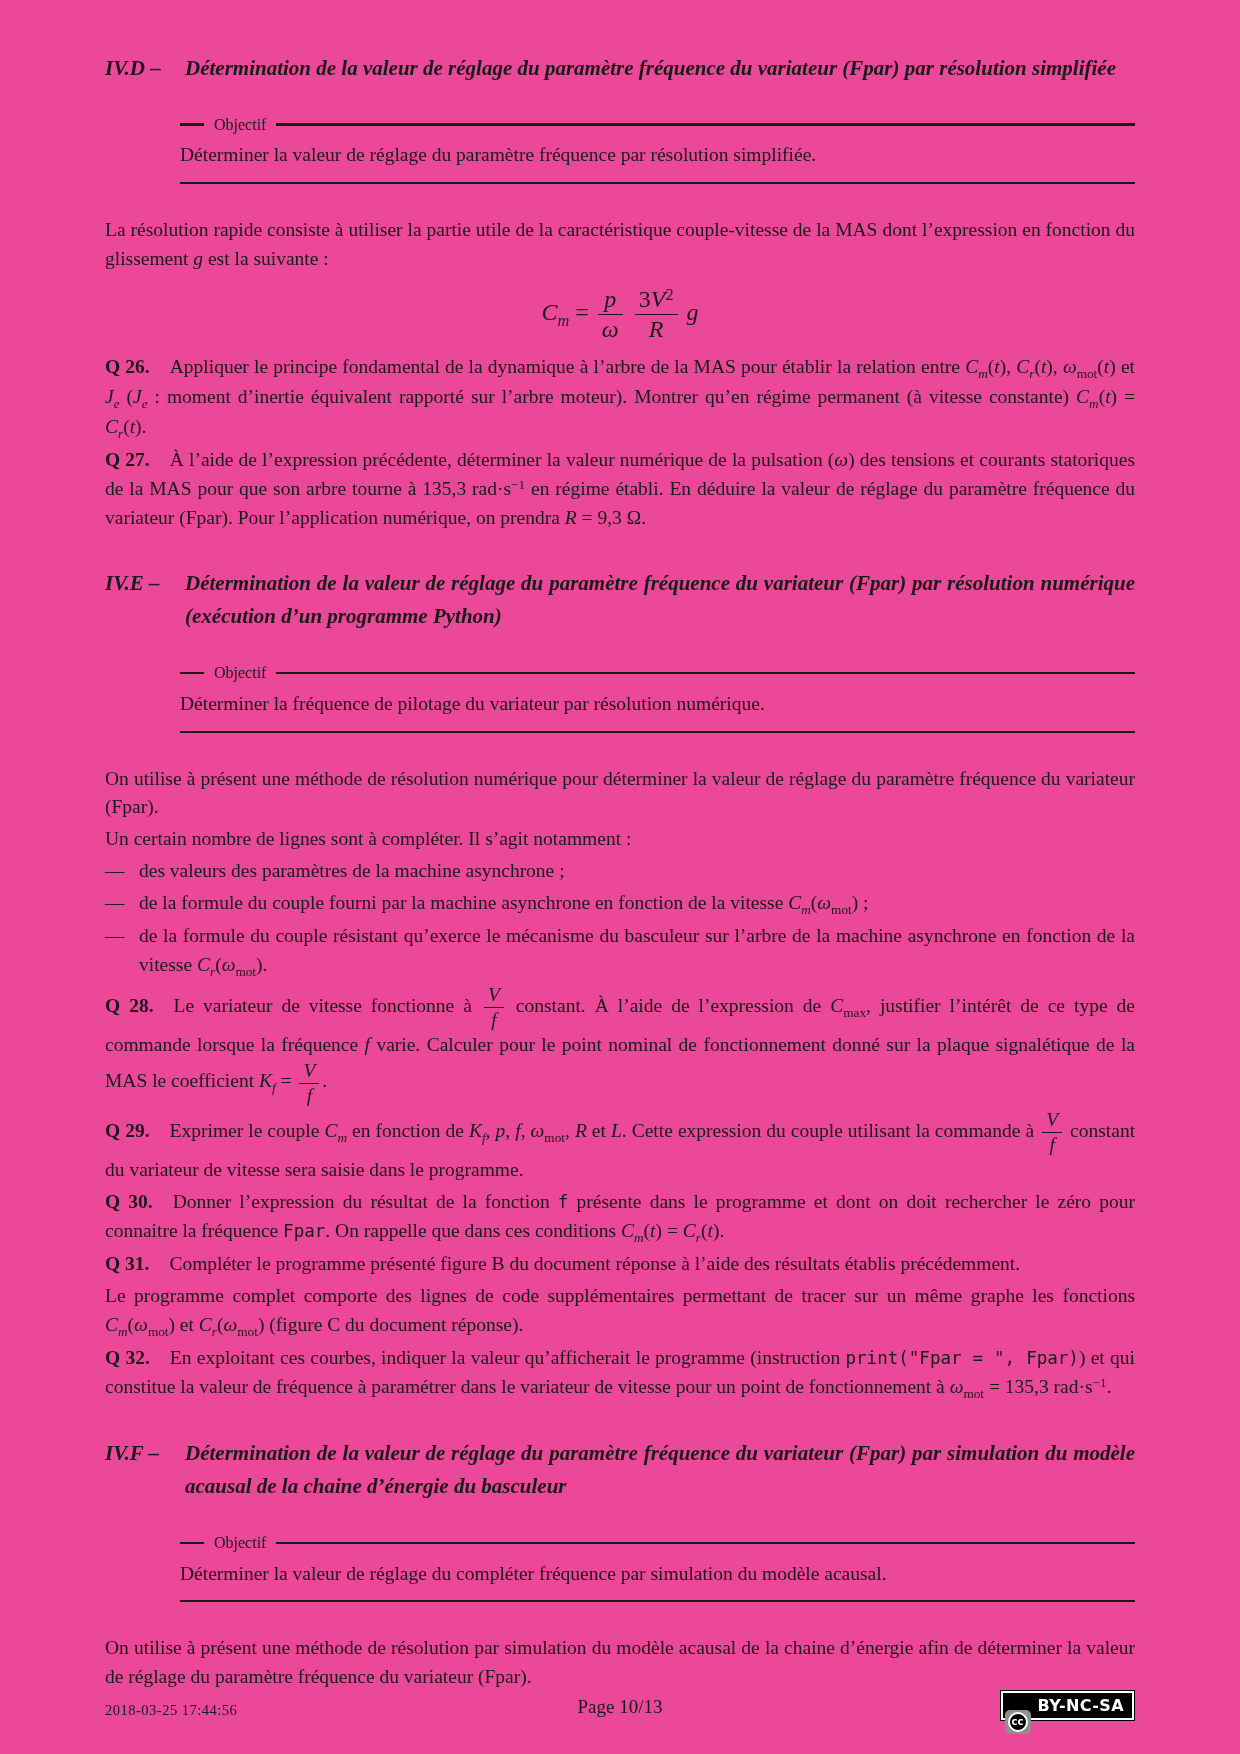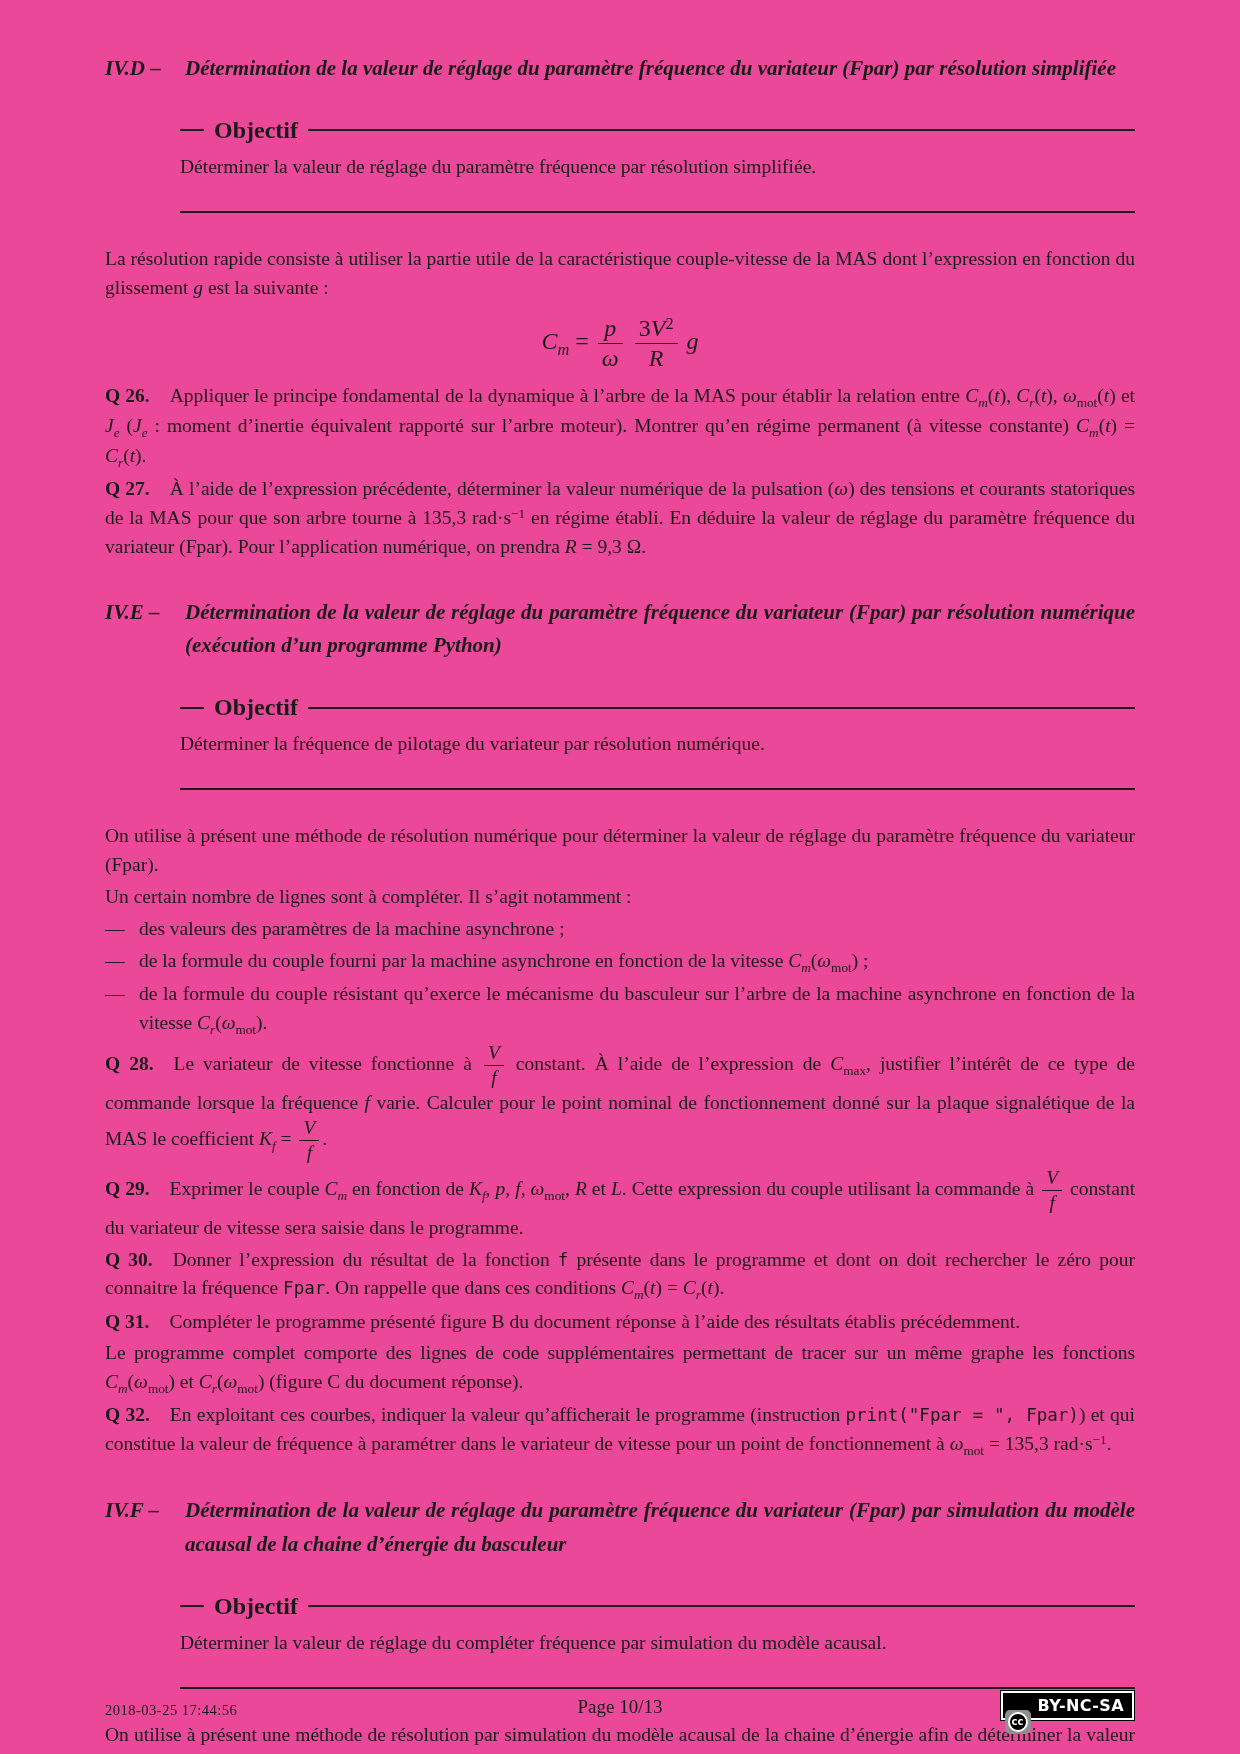--- a/index.html
+++ b/index.html
@@ -12,23 +12,23 @@
   }
   
   .sec-heading { display:flex; font-weight:bold; font-style:italic; font-size:21px; line-height:1.6; margin-bottom:27px; }
   .sec-heading.later { margin-top:34px; }
   .sec-label { width:80px; flex-shrink:0; }
   .sec-title { flex:1; text-align:justify; }
   
   .objectif { margin-left:75px; margin-bottom:32px; }
   .obj-header { display:flex; align-items:center; gap:10px; }
   .obj-dash { width:24px; height:2.2px; background:#1a1a1a; flex-shrink:0; }
-  .obj-label { font-weight:bold; font-size:24px; white-space:nowrap; }
+  .obj-label { font-weight:normal; font-size:16px; white-space:nowrap; }
   .obj-rule { flex:1; height:2.2px; background:#1a1a1a; }
-  .obj-body { padding:5px 0 29px 0; border-bottom:2px solid #1a1a1a; }
+  .obj-body { padding:5px 0 12px 0; border-bottom:2px solid #1a1a1a; }
   
   .body-par { text-align:justify; margin-bottom:3px; }
   .q-label { font-weight:bold; margin-right:20px; }
   .formula { text-align:center; font-size:24px; margin:12px 0 10px 0; }
   
   .bullet { display:flex; margin-bottom:3px; }
   .bullet-marker { width:34px; flex-shrink:0; }
   .bullet-text { flex:1; text-align:justify; }
   
   .i { font-style:italic; }

